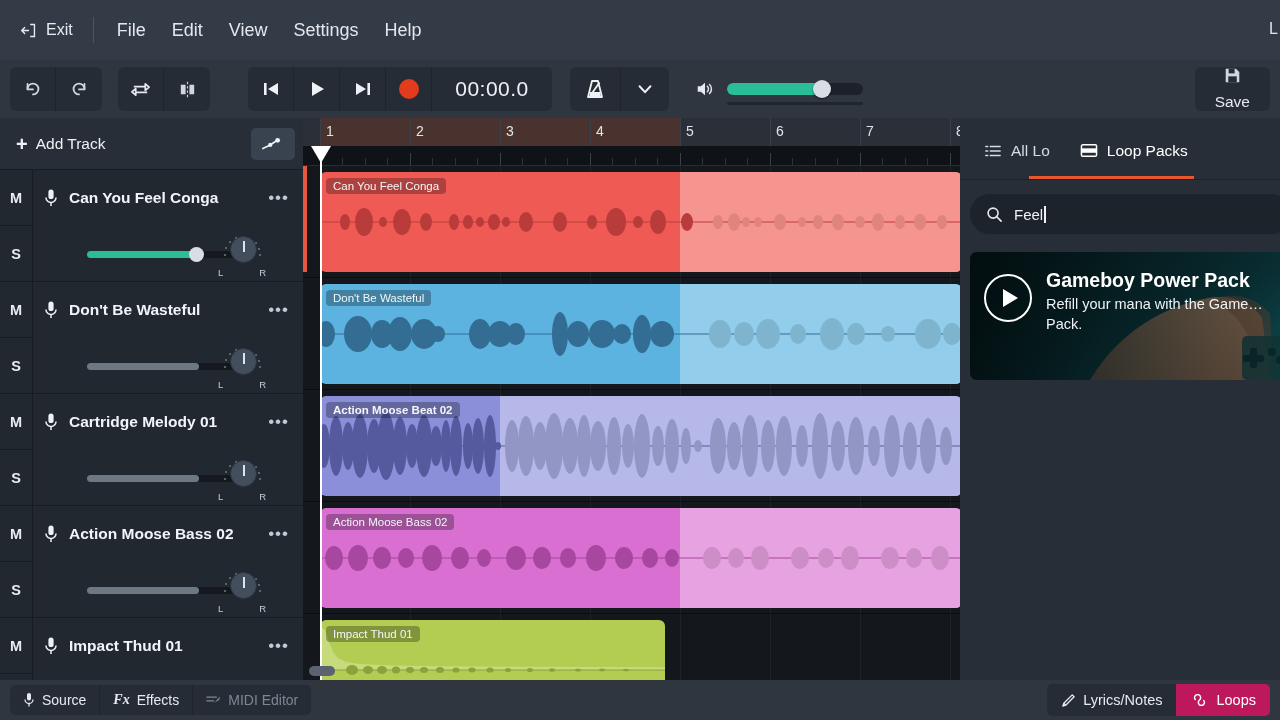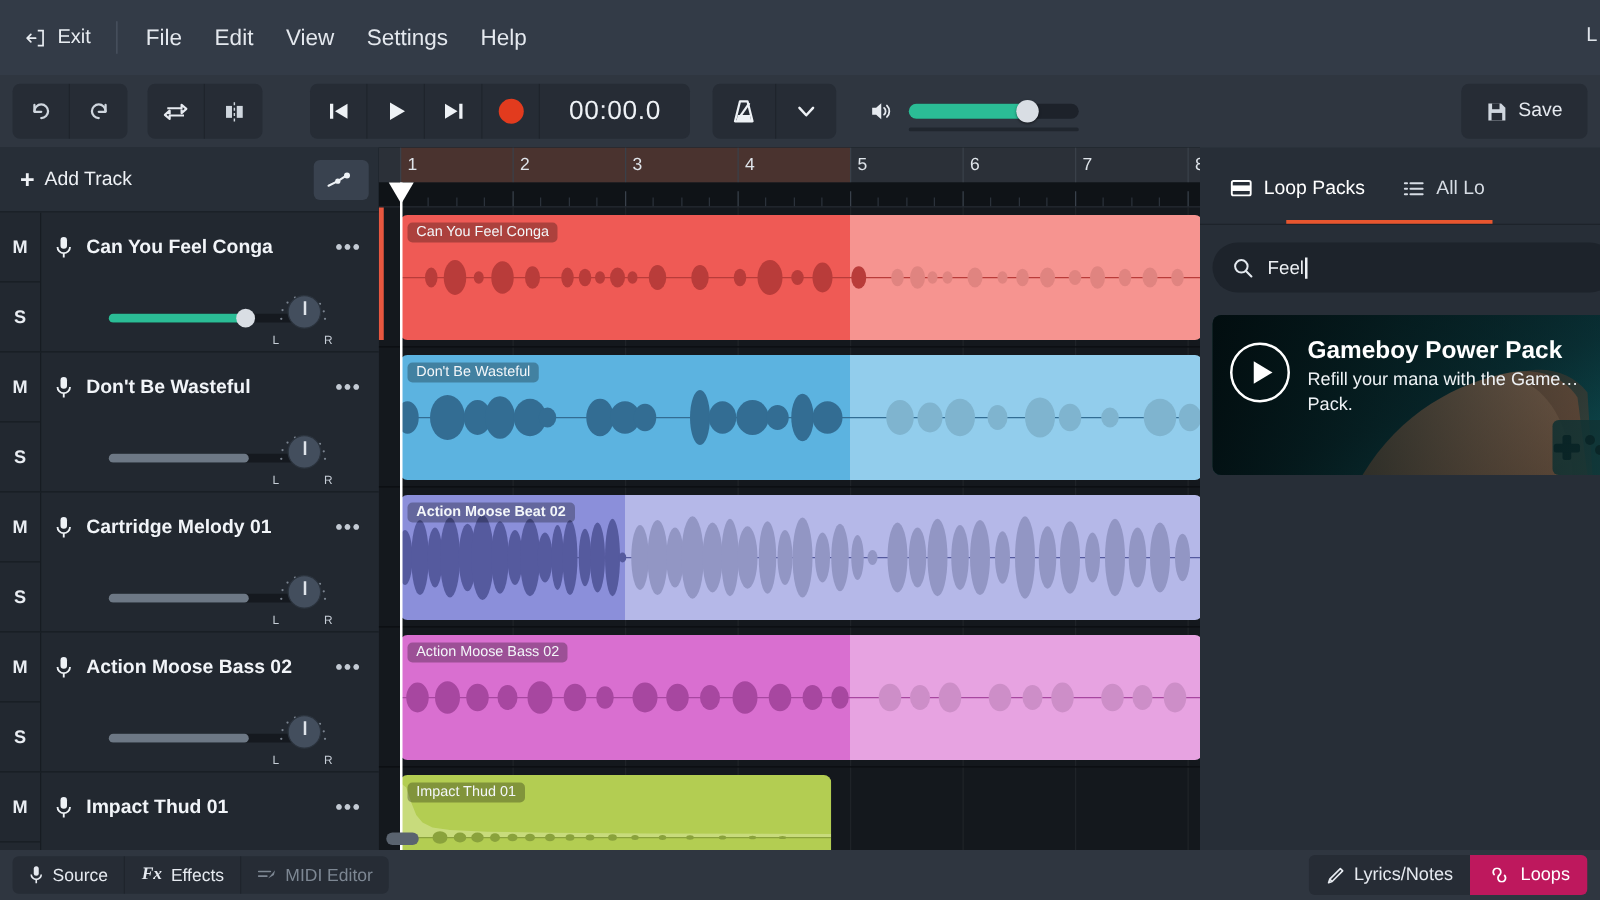--- a/index.html
+++ b/index.html
@@ -84,21 +84,21 @@
     background: #d9dee4; box-shadow: 0 1px 2px rgba(0,0,0,.5);
   }
   .vol-under {
     position: absolute; left: 0; top: 19px; width: 136px; height: 3px;
     background: #20262e; border-radius: 2px;
   }
   .save-btn {
     display: flex; align-items: center; gap: 9px;
     background: #262c35; border-radius: 6px;
     height: 44px; padding: 0 20px; font-size: 15.5px;
-    color: #e6eaf0; cursor: pointer;
+    color: #e6eaf0; cursor: pointer; flex-direction: column;
   }
 
   
   .left-panel {
     position: absolute; left: 0; top: 118px; width: 303px; height: 562px;
     background: #222830;
   }
   .addtrack-bar {
     height: 52px; display: flex; align-items: center;
     padding: 0 8px; background: #272e37;
@@ -1044,43 +1044,43 @@
       <div class="playhead-tri"></div>
     </div>
 
     <div class="hscroll">
       <div class="hscroll-thumb"></div>
     </div>
   </div>
 
   <div class="right-panel">
     <div class="rp-tabs">
-      <div class="rp-tab active">
-        <span class="ico">
-          <svg width="18" height="16" viewBox="0 0 20 18">
-            <rect x="1.5" y="2" width="17" height="13" rx="1.5" fill="none" stroke="#ffffff" stroke-width="1.7"></rect>
-            <rect x="1.5" y="6" width="17" height="5" fill="#ffffff"></rect>
-          </svg>
-        </span>
-        <span>Loop Packs</span>
-      </div>
       <div class="rp-tab">
         <span class="ico">
           <svg width="18" height="16" viewBox="0 0 20 18">
             <g stroke="#d6dce4" stroke-width="1.8" stroke-linecap="round">
               <line x1="2" y1="4" x2="4" y2="4"></line>
                 <line x1="7" y1="4" x2="18" y2="4"></line>
               <line x1="2" y1="9" x2="4" y2="9"></line>
                 <line x1="7" y1="9" x2="18" y2="9"></line>
               <line x1="2" y1="14" x2="4" y2="14"></line>
                 <line x1="7" y1="14" x2="18" y2="14"></line>
             </g>
           </svg>
         </span>
         <span>All Lo</span>
+      </div>
+      <div class="rp-tab active">
+        <span class="ico">
+          <svg width="18" height="16" viewBox="0 0 20 18">
+            <rect x="1.5" y="2" width="17" height="13" rx="1.5" fill="none" stroke="#ffffff" stroke-width="1.7"></rect>
+            <rect x="1.5" y="6" width="17" height="5" fill="#ffffff"></rect>
+          </svg>
+        </span>
+        <span>Loop Packs</span>
       </div>
       <div class="tab-underline"></div>
     </div>
 
     <div class="search-wrap">
       <div class="search-box">
         <span class="ico">
           <svg width="17" height="17" viewBox="0 0 18 18">
             <circle cx="7.5" cy="7.5" r="5.3" fill="none" stroke="#e4e9ef" stroke-width="1.7"></circle>
             <line x1="11.4" y1="11.4" x2="16" y2="16" stroke="#e4e9ef" stroke-width="1.8" stroke-linecap="round"></line>

